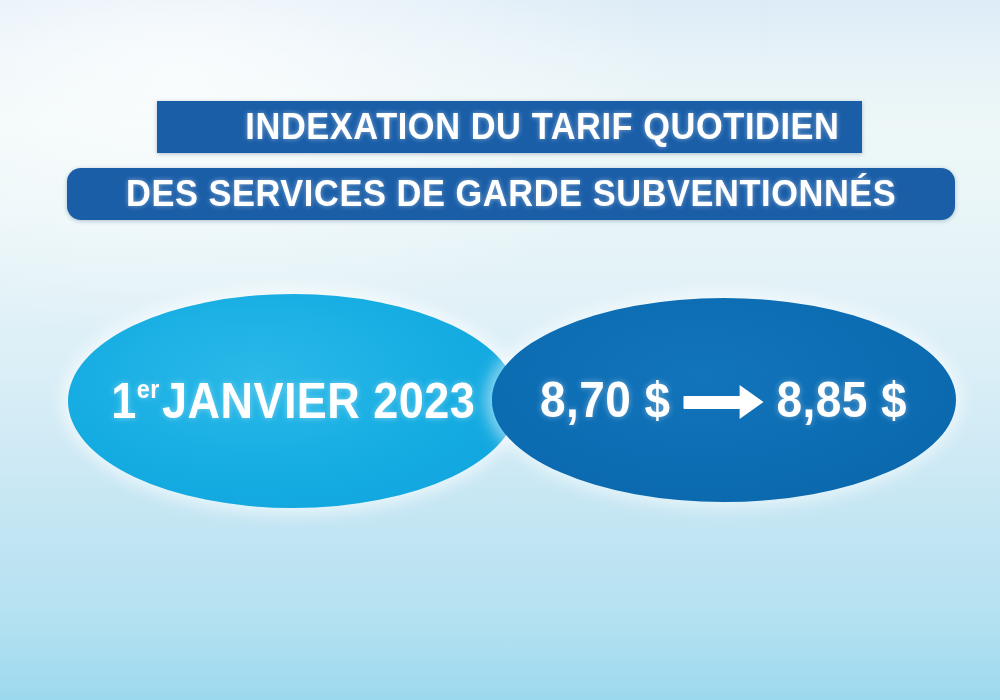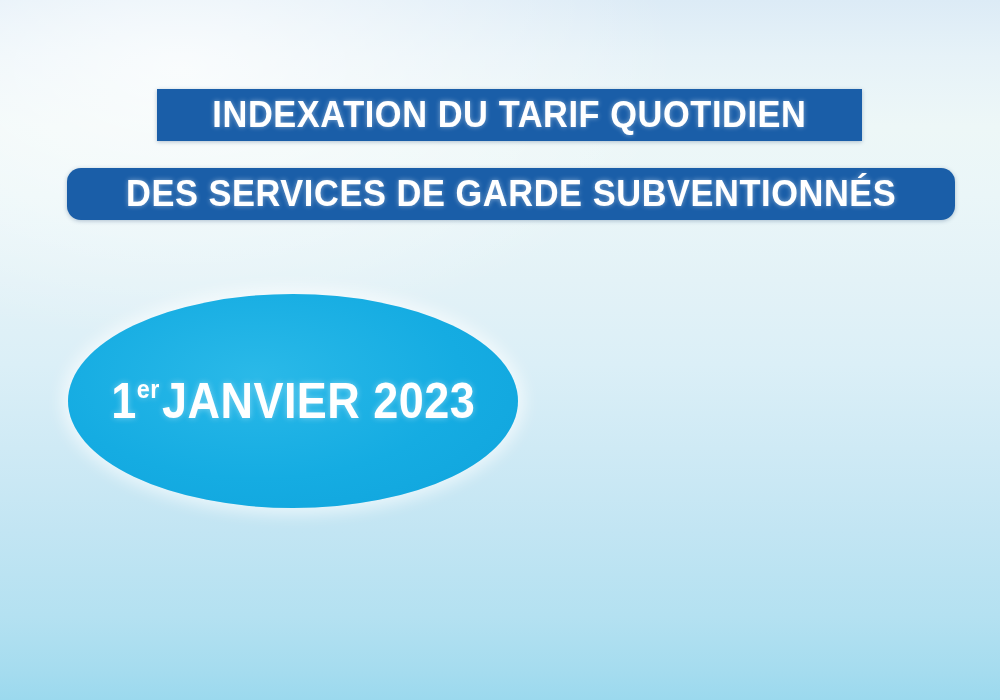--- a/index.html
+++ b/index.html
@@ -60,24 +60,25 @@
     text-shadow: 0 0 6px rgba(255,255,255,0.45);
   }
   .banner span {
     display: block;
     transform: scaleX(0.93);
     transform-origin: center;
   }
 
   #banner-one {
     left: 157px;
-    top: 89px;
+    top: 101px;
     width: 705px;
     height: 52px;
     font-size: 37px;
+    justify-content: flex-end;
   }
   #banner-two {
     left: 67px;
     top: 168px;
     width: 888px;
     height: 52px;
     font-size: 37px;
     border-radius: 14px;
   }
 
@@ -180,14 +181,24 @@
   </div>
 
   <div class="ellipse" id="ellipse-date">
     <div class="ellipse-text" id="date-text">
       <span>1</span>
         <span id="date-sup">er</span>
         <span> JANVIER 2023</span>
     </div>
   </div>
 
+  <div class="ellipse" id="ellipse-price">
+    <div class="ellipse-text" id="price-text">
+      <span class="price-value">8,70 $</span>
+      <span id="price-arrow">
+        <span class="shaft"></span>
+        <span class="head"></span>
+      </span>
+      <span class="price-value">8,85 $</span>
+    </div>
+  </div>
 
 </div>
 
 </body></html>

